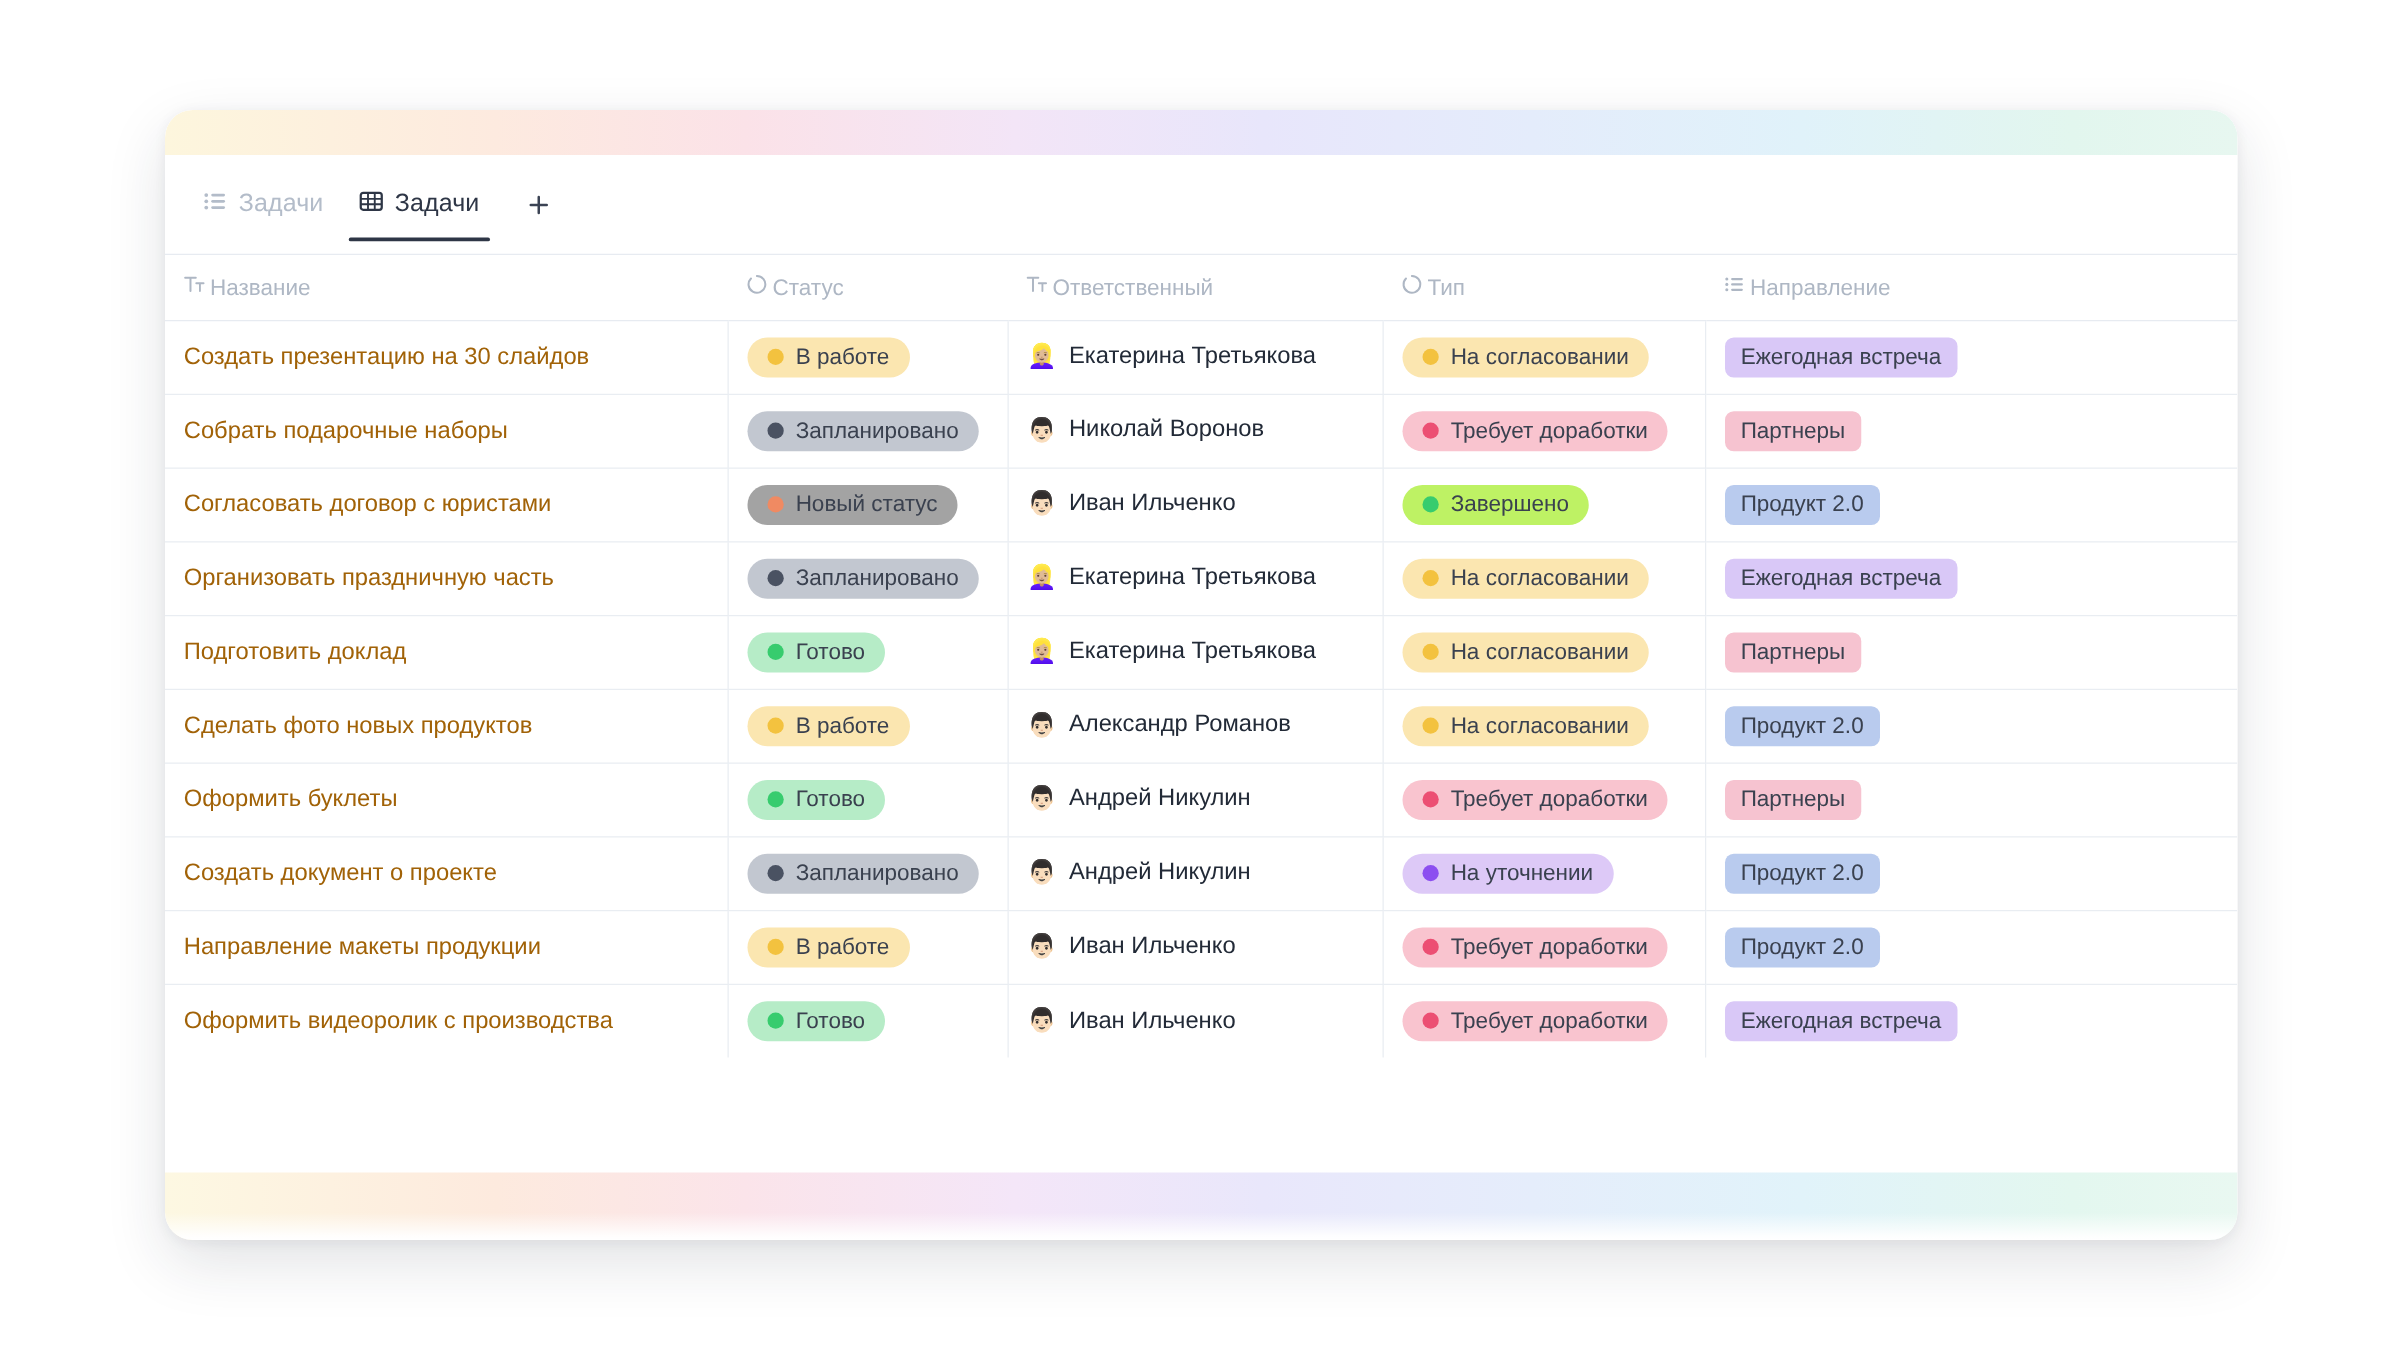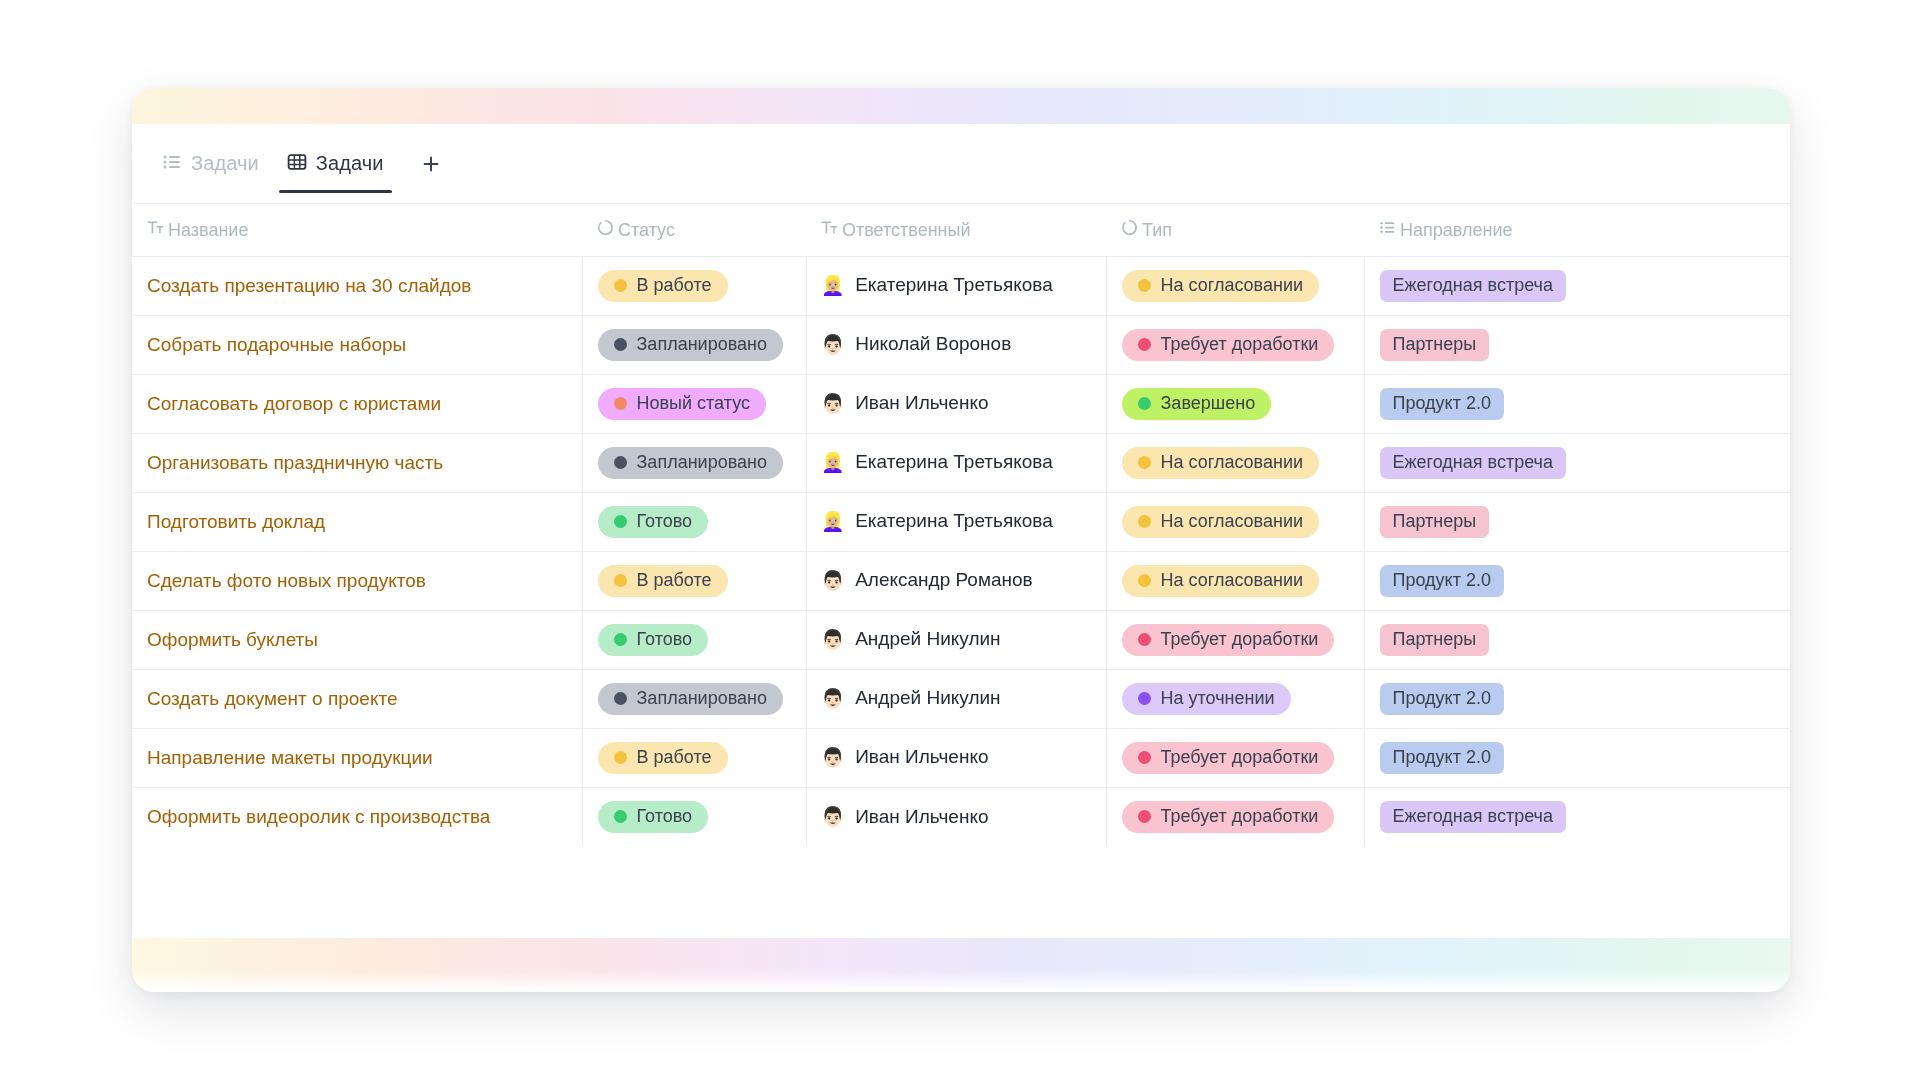--- a/index.html
+++ b/index.html
@@ -375,21 +375,21 @@
               <td><span class="pill" style="background: rgb(249, 196, 207);">
                   <span class="dot" style="background: rgb(236, 79, 115);"></span>
                   <span>Требует доработки</span>
                 </span></td>
               <td><span class="pill plain" style="background: rgb(246, 195, 208);">
                   <span>Партнеры</span>
                 </span></td>
             </tr>
             <tr>
               <td class="cell-name">Согласовать договор с юристами</td>
-              <td><span class="pill" style="background: #f0abfc;">
+              <td><span class="pill" style="background: #a3a3a3;">
                   <span class="dot" style="background: rgb(240, 138, 98);"></span>
                   <span>Новый статус</span>
                 </span></td>
               <td><span class="owner">
                   <span class="avatar">👨🏻</span>
                   <span class="owner-name">Иван Ильченко</span>
                 </span></td>
               <td><span class="pill" style="background: #bef264;">
                   <span class="dot" style="background: rgb(55, 204, 110);"></span>
                   <span>Завершено</span>

